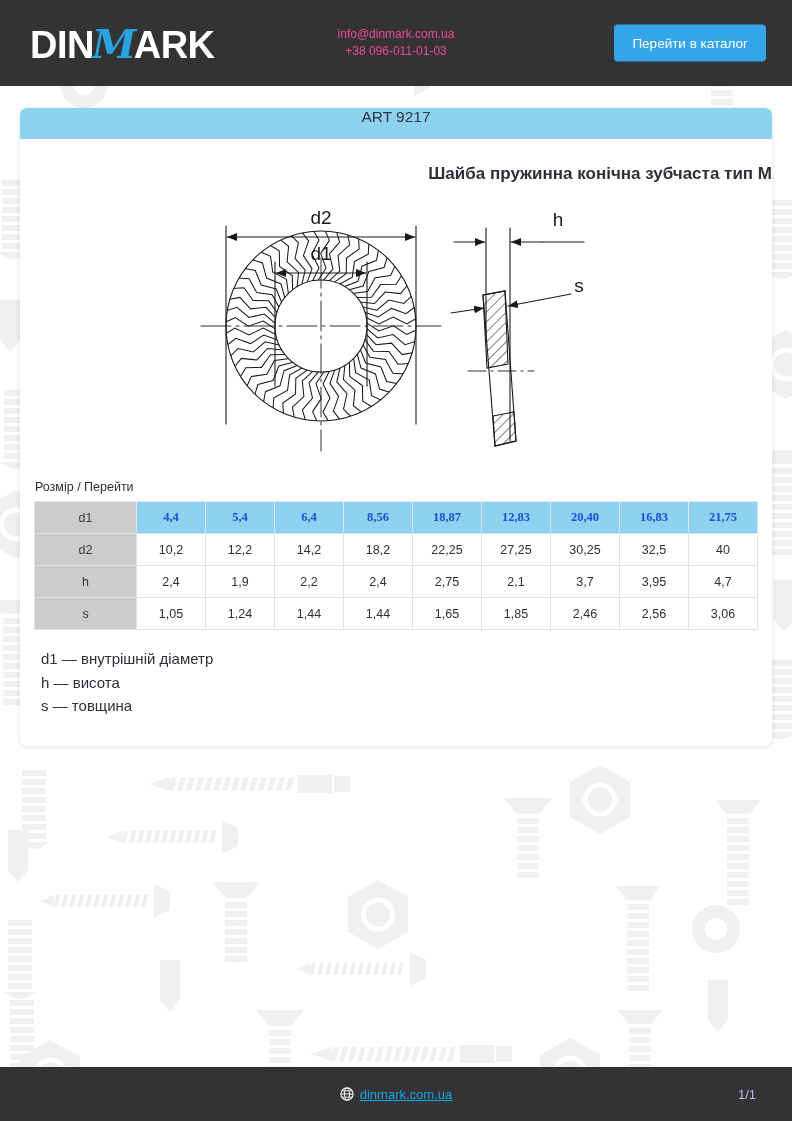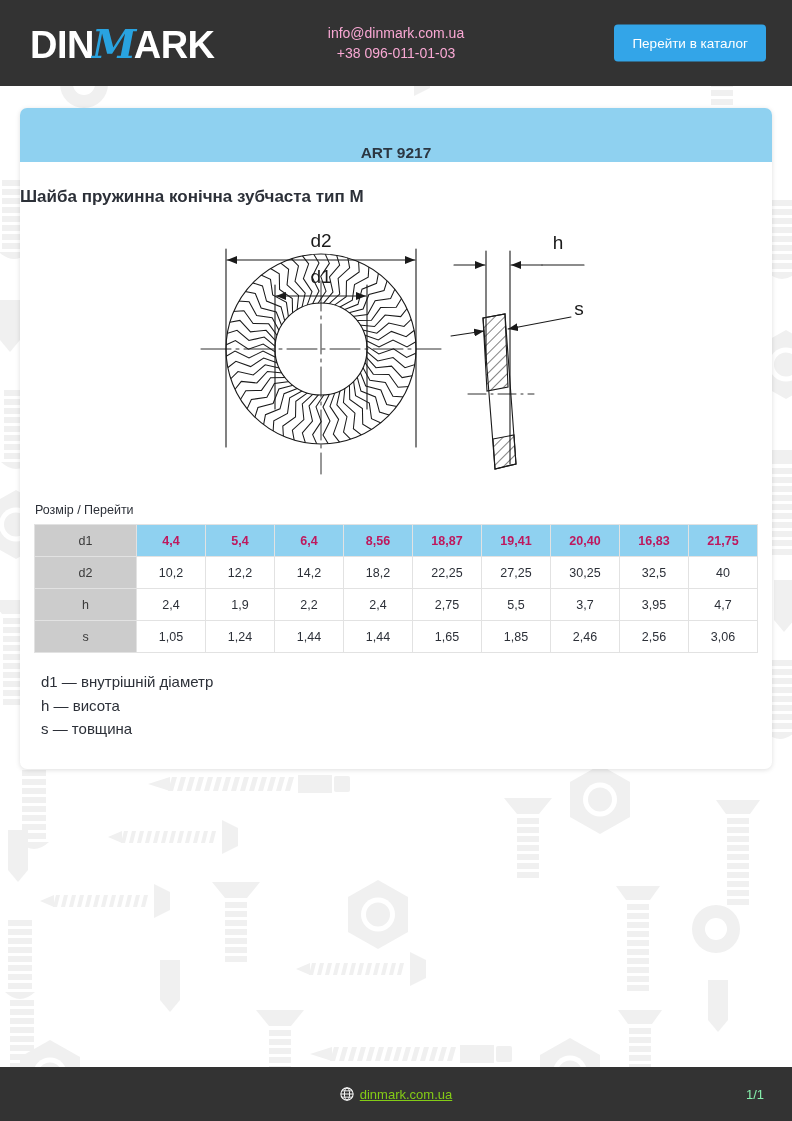--- a/index.html
+++ b/index.html
@@ -51,22 +51,22 @@
     font-style: italic;
     font-weight: bold;
     font-size: 40px;
     margin: 0 -2px;
   }
   #contact {
     position: absolute;
     left: 0; right: 0; top: 50%;
     transform: translateY(-50%);
     text-align: center;
-    color: #f9a8d4;
-    font-size: 14px;
+    color: #ec4899;
+    font-size: 12px;
     line-height: 1.45;
   }
   #contact div { white-space: nowrap; }
   #catalog-btn {
     position: absolute;
     right: 26px; top: 50%;
     transform: translateY(-50%);
     background: #33a5e8;
     color: #ffffff;
     border: none;
@@ -85,30 +85,30 @@
     width: 752px;
     background: #ffffff;
     border-radius: 7px;
     box-shadow: 0 1px 5px rgba(0,0,0,0.13);
     z-index: 4;
     overflow: hidden;
     padding-bottom: 28px;
   }
   #card-header {
     background: #8fd1f0;
-    height: 54px;
+    height: 31px;
     display: flex;
-    align-items: flex-end;
+    align-items: flex-start;
     justify-content: center;
     color: #2c3742;
     font-size: 15.5px;
-    font-weight: bold;
+    font-weight: normal;
   }
   #product-title {
-    text-align: left;
+    text-align: right;
     font-size: 17px;
     font-weight: bold;
     color: #2c3038;
     margin-top: 25px;
   }
 
   
   #drawing-wrap {
     display: flex;
     justify-content: center;
@@ -137,21 +137,22 @@
   }
   table#spec-table td.rowlabel {
     background: #cccccc;
     width: 102px;
     font-weight: normal;
     color: #3a3a3a;
   }
   table#spec-table tr.headrow td.datacell {
     background: #8fd1f0;
     font-weight: bold;
-    color: #be185d;
+    color: #1d4ed8;
+    font-family: Liberation Serif, serif;
   }
   table#spec-table tr.headrow td.rowlabel { background: #cccccc; }
 
   #legend {
     margin: 17px 0 0 7px;
     font-size: 15px;
     color: #2c3038;
     line-height: 1.58;
   }
 
@@ -163,31 +164,31 @@
     background: #333333;
     z-index: 5;
     display: flex;
     align-items: center;
     justify-content: center;
   }
   #footer-link {
     display: flex;
     align-items: center;
     gap: 6px;
-    color: #84cc16;
+    color: #0ea5e9;
     font-size: 13px;
     text-decoration: none;
   }
   #footer-link span.urltext {
     text-decoration: underline;
   }
   #page-indicator {
     position: absolute;
-    right: 28px;
-    color: #86efac;
+    right: 36px;
+    color: #c4b5fd;
     font-size: 13px;
   }
 </style>
 </head>
 <body>
 
 <svg id="bg-pattern" viewBox="0 0 792 1121" xmlns="http://www.w3.org/2000/svg" aria-hidden="true">
   <defs>
 
     <g id="pt-nut">
@@ -595,21 +596,21 @@
     <table id="spec-table">
       <tbody>
 
         <tr class="headrow">
           <td class="rowlabel">d1</td>
           <td class="datacell">4,4</td>
           <td class="datacell">5,4</td>
           <td class="datacell">6,4</td>
           <td class="datacell">8,56</td>
           <td class="datacell">18,87</td>
-          <td class="datacell">19,41</td>
+          <td class="datacell">12,83</td>
           <td class="datacell">20,40</td>
           <td class="datacell">16,83</td>
           <td class="datacell">21,75</td>
         </tr>
 
         <tr>
           <td class="rowlabel">d2</td>
           <td>10,2</td>
           <td>12,2</td>
           <td>14,2</td>
@@ -621,21 +622,21 @@
           <td>40</td>
         </tr>
 
         <tr>
           <td class="rowlabel">h</td>
           <td>2,4</td>
           <td>1,9</td>
           <td>2,2</td>
           <td>2,4</td>
           <td>2,75</td>
-          <td>5,5</td>
+          <td>2,1</td>
           <td>3,7</td>
           <td>3,95</td>
           <td>4,7</td>
         </tr>
 
         <tr>
           <td class="rowlabel">s</td>
           <td>1,05</td>
           <td>1,24</td>
           <td>1,44</td>

